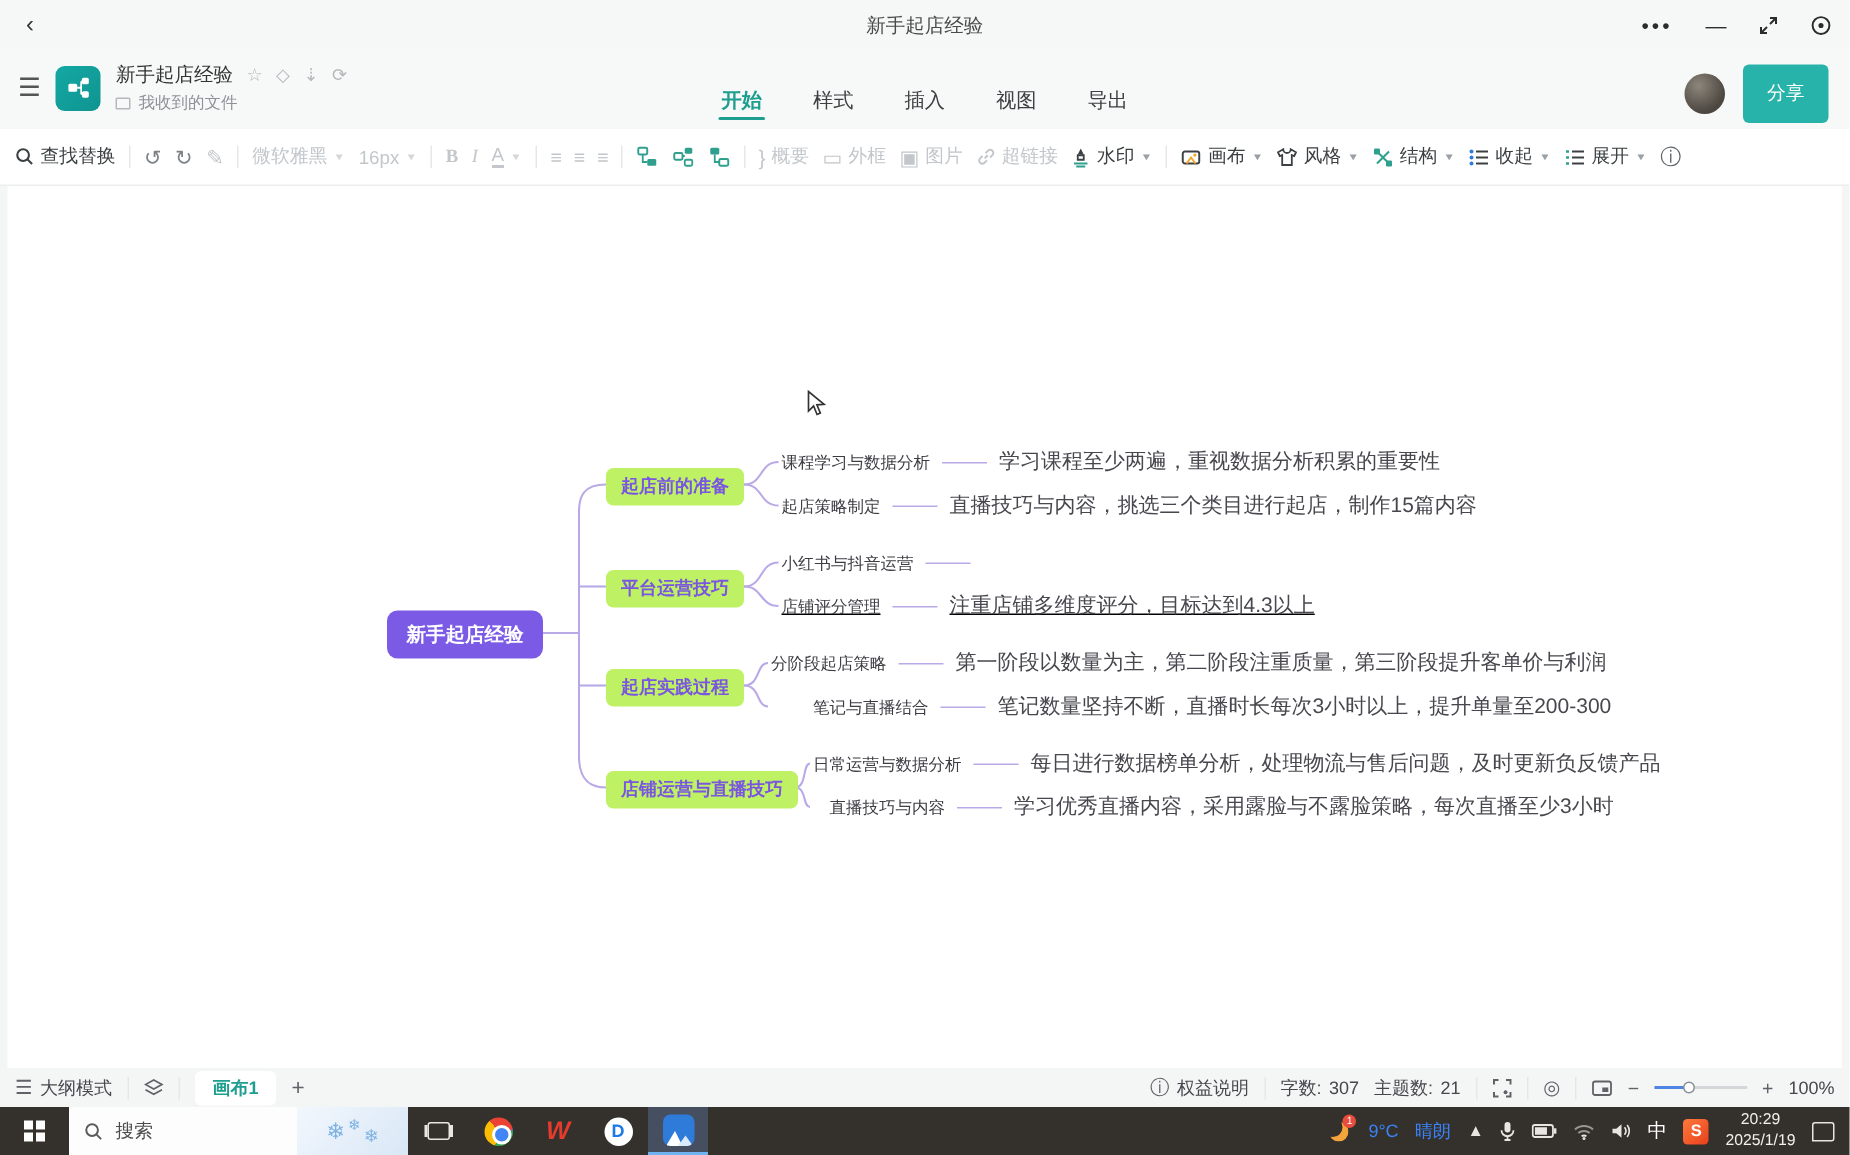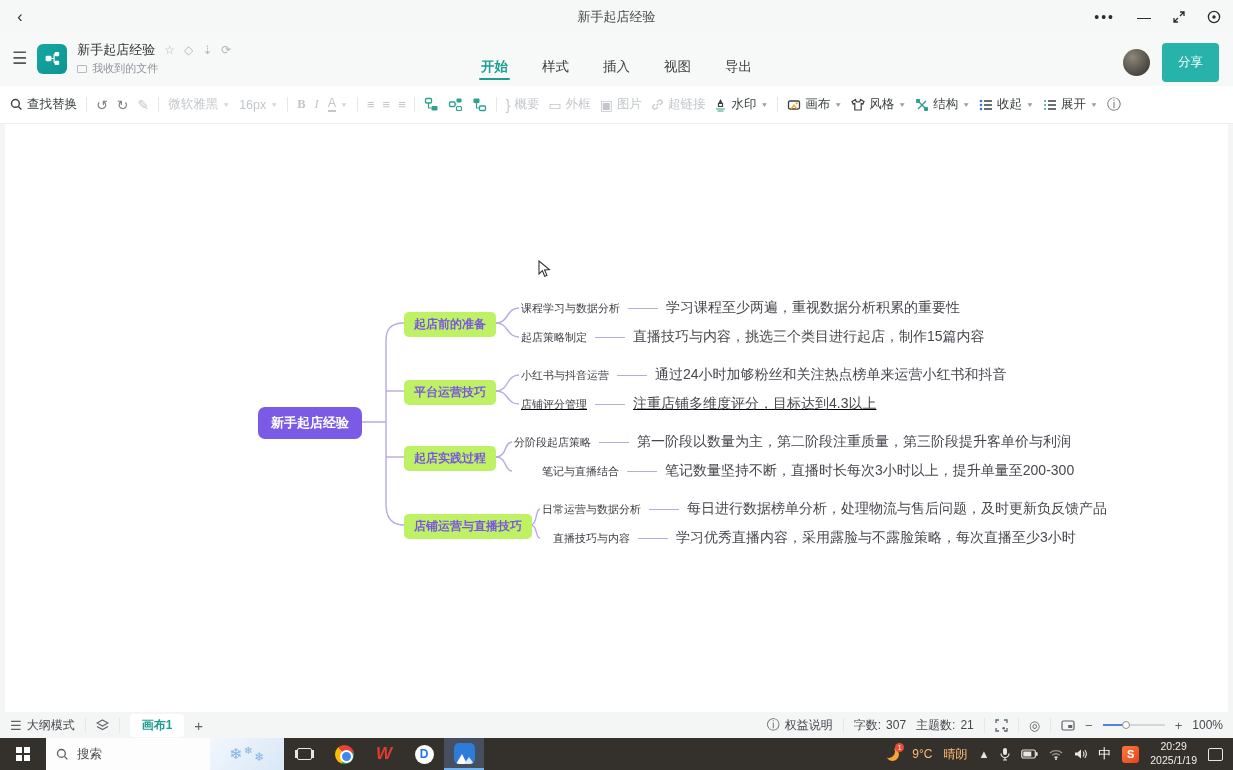--- a/index.html
+++ b/index.html
@@ -68,40 +68,40 @@
   .zoom-slider { width:62px; height:2px; background:#d4d7da; border-radius:1px; position:relative; cursor:pointer; }
   .zoom-fill { position:absolute; left:0; top:0; height:2px; width:22px; background:#4e84e4; }
   .zoom-knob { position:absolute; left:19px; top:-3px; width:8px; height:8px; border-radius:50%; background:#fff; border:1.5px solid #8a8f94; }
   .sb-ico { color:#5f6368; font-size:13px; }
 
   
   .taskbar { top:738px; height:32px; background:#34302b; display:flex; align-items:stretch; color:#e8e6e2; }
   .tk-start { width:46px; display:flex; align-items:center; justify-content:center; cursor:pointer; }
   .winlogo { width:14px; height:14px; display:grid; grid-template-columns:1fr 1fr; grid-template-rows:1fr 1fr; gap:1.5px; }
   .winlogo span { background:#fdfdfd; }
-  .tk-search { width:164px; background:#fdfdfd; display:flex; align-items:center; gap:8px; padding:0 10px; color:#5a5a5a; cursor:text; }
+  .tk-search { width:152px; background:#fdfdfd; display:flex; align-items:center; gap:8px; padding:0 10px; color:#5a5a5a; cursor:text; }
   .tk-search .mag { flex:0 0 auto; }
   .tk-search-txt { font-size:12.5px; color:#4c4c4c; }
   .tk-widget { width:74px; background:linear-gradient(135deg,#f2f7fd,#d9e7f6); display:flex; align-items:center; justify-content:center; gap:2px; cursor:pointer; }
   .flake { color:#7fb2e3; }
   .tk-apps { display:flex; align-items:stretch; }
   .tk-app { width:40px; display:flex; align-items:center; justify-content:center; cursor:pointer; }
   .tk-app.active { background:rgba(120,170,255,.25); border-bottom:2px solid #6fb3f2; }
   .taskview { width:15px; height:12px; border:1.5px solid #e8e6e2; border-radius:2px; box-shadow:-4px 0 0 -2px #e8e6e2, 4px 0 0 -2px #e8e6e2; }
   .chrome { width:19px; height:19px; border-radius:50%; background:conic-gradient(from -40deg,#ea4335 0 120deg,#4285f4 0 125deg,#34a853 0 235deg,#fbbc05 0 360deg); position:relative; }
   .chrome::after { content:""; position:absolute; left:5px; top:5px; width:9px; height:9px; border-radius:50%; background:#4285f4; border:2px solid #fff; }
   .wps { color:#e33b2e; font-weight:bold; font-size:17px; font-style:italic; }
   .dingtalk { width:19px; height:19px; border-radius:50%; background:#fff; color:#1e78e8; font-weight:bold; font-size:12px; display:flex; align-items:center; justify-content:center; }
   .mindapp { width:21px; height:21px; border-radius:5px; background:#2f7bd9; display:flex; align-items:flex-end; justify-content:center; overflow:hidden; }
   .tk-tray { margin-left:auto; display:flex; align-items:center; gap:11px; padding-right:10px; }
   .tray-ico { display:flex; align-items:center; cursor:pointer; }
   .moonwrap { position:relative; width:16px; height:16px; }
   .moon { position:absolute; left:1px; top:2px; width:13px; height:13px; border-radius:50%; box-shadow:inset -4px -3px 0 0 #f5a33b; }
   .badge { position:absolute; right:-3px; top:-3px; background:#e74c3c; color:#fff; font-size:7px; width:9px; height:9px; border-radius:50%; display:flex; align-items:center; justify-content:center; }
-  .weather-txt { font-size:12px; color:#fdba74; }
+  .weather-txt { font-size:12px; color:#3b82f6; }
   .ime { font-size:13px; color:#fff; }
   .sogou { width:17px; height:17px; border-radius:3px; background:linear-gradient(135deg,#ff7a3c,#e8401c); color:#fff; font-size:11px; font-weight:bold; display:flex; align-items:center; justify-content:center; }
   .clock { text-align:center; font-size:10.5px; line-height:1.3; color:#f2f0ec; }
   .notif { width:15px; height:13px; border:1.5px solid #e8e6e2; border-radius:2px 2px 2px 0; }
 </style>
 </head>
 <body>
 
 <div class="band titlebar">
   <div class="back-btn">‹</div>
@@ -322,21 +322,20 @@
     <span class="mm-detail">学习课程至少两遍，重视数据分析积累的重要性</span>
   </div>
   <div class="mmrow" style="left:516px;top:204px;text-align:right;">
     <span class="mm-topic">起店策略制定</span>
     <span class="mm-dash"></span>
     <span class="mm-detail">直播技巧与内容，挑选三个类目进行起店，制作15篇内容</span>
   </div>
   <div class="mmrow" style="left:516px;top:242px;">
     <span class="mm-topic">小红书与抖音运营</span>
     <span class="mm-dash"></span>
-    <span class="mm-detail">通过24小时加够粉丝和关注热点榜单来运营小红书和抖音</span>
   </div>
   <div class="mmrow" style="left:516px;top:271px;text-decoration:underline;">
     <span class="mm-topic">店铺评分管理</span>
     <span class="mm-dash"></span>
     <span class="mm-detail">注重店铺多维度评分，目标达到4.3以上</span>
   </div>
   <div class="mmrow" style="left:509px;top:309px;">
     <span class="mm-topic">分阶段起店策略</span>
     <span class="mm-dash"></span>
     <span class="mm-detail">第一阶段以数量为主，第二阶段注重质量，第三阶段提升客单价与利润</span>

